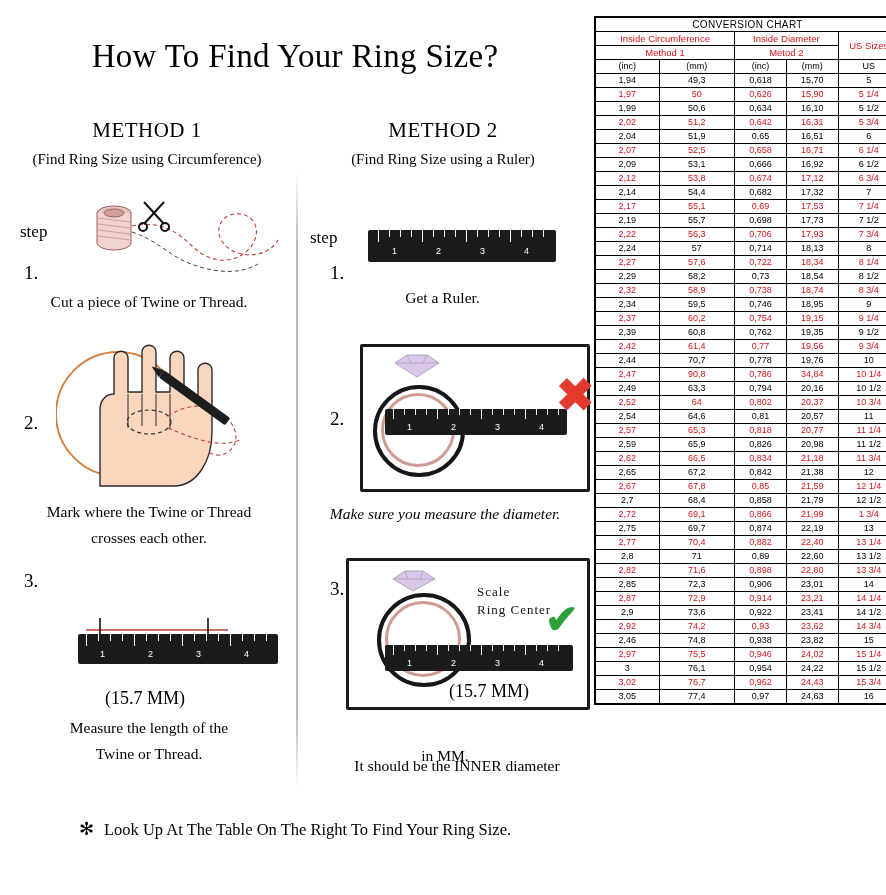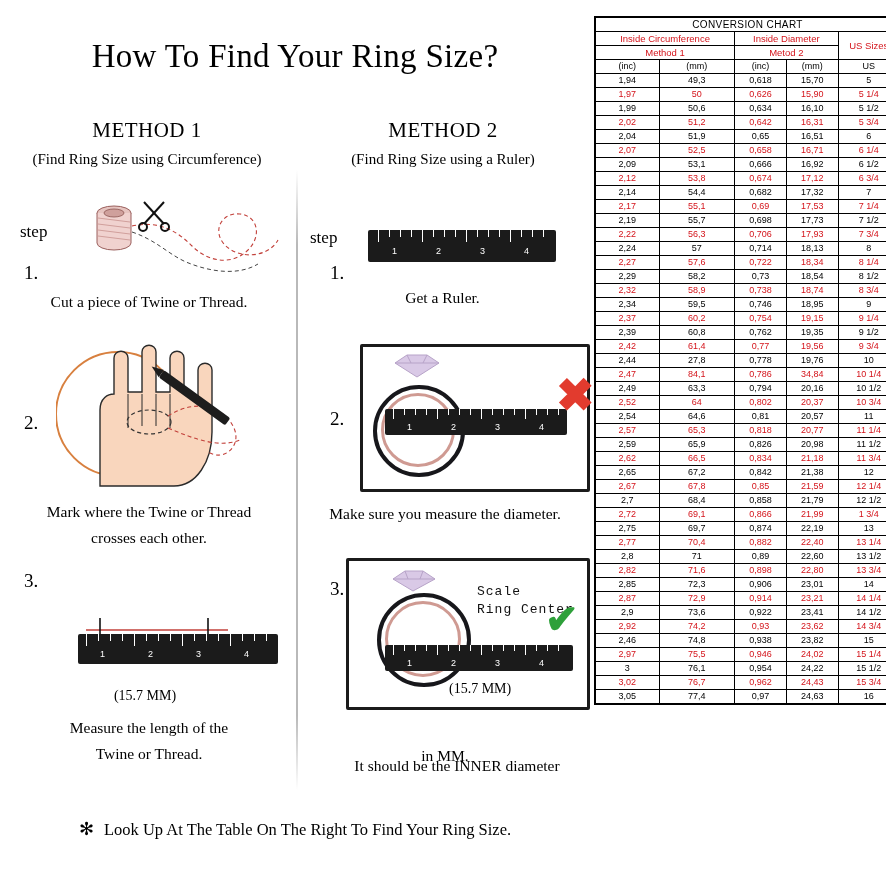--- a/index.html
+++ b/index.html
@@ -118,29 +118,29 @@
   }
   .red-x, .green-check {
     position: absolute;
     font-family: "Liberation Sans", sans-serif;
     font-weight: bold;
   }
   .red-x { color: #e23b2e; font-size: 46px; line-height: 1; }
   .green-check { color: #2ea03a; font-size: 40px; line-height: 1; }
   .scale-text {
     position: absolute;
-    font-family: Liberation Mono, monospace;
+    font-family: Liberation Serif, serif;
     font-size: 13px;
     letter-spacing: 1px;
     color: #111;
     line-height: 1.35;
   }
   .mm-label {
     position: absolute;
-    font-size: 14px;
+    font-size: 18px;
     font-family: "Liberation Serif", serif;
   }
 
   
   .footer {
     position: absolute;
     left: 0; top: 818px;
     width: 590px;
     text-align: center;
     font-size: 16.5px;
@@ -368,21 +368,21 @@
             <div class="tick" style="left:173px; height:6px;"></div>
           <div class="numlbl" style="left:22px; top:13px;">1</div>
           <div class="numlbl" style="left:66px; top:13px;">2</div>
           <div class="numlbl" style="left:110px; top:13px;">3</div>
           <div class="numlbl" style="left:154px; top:13px;">4</div>
         </div>
       </div>
     </div>
     <div class="red-x" style="left:556px; top:372px;">✖</div>
 
-    <div class="caption" style="left:300px; top:504px; width:290px;">Make sure you measure the diameter.</div>
+    <div class="caption" style="left:300px; top:504px; width:290px;font-style:italic;">Make sure you measure the diameter.</div>
 
     <div class="step-num" style="left:330px; top:578px;">3.</div>
 
     <div class="blackbox" style="left:346px; top:558px; width:238px; height:146px;">
       <svg width="56" height="24" style="position:absolute; left:36px; top:8px;">
         <polygon points="8,10 20,2 38,2 50,10 28,22" fill="#d9c9e6" stroke="#b7a3c8" stroke-width="1"></polygon>
         <line x1="8" y1="10" x2="50" y2="10" stroke="#b7a3c8" stroke-width="1"></line>
         <line x1="20" y1="2" x2="23" y2="10" stroke="#b7a3c8" stroke-width="1"></line>
         <line x1="38" y1="2" x2="35" y2="10" stroke="#b7a3c8" stroke-width="1"></line>
       </svg>
@@ -593,28 +593,28 @@
           </tr>
           <tr class="row-red">
             <td>2,42</td>
             <td>61,4</td>
             <td>0,77</td>
             <td>19,56</td>
             <td>9 3/4</td>
           </tr>
           <tr class="">
             <td>2,44</td>
-            <td>27,8</td>
+            <td>70,7</td>
             <td>0,778</td>
             <td>19,76</td>
             <td>10</td>
           </tr>
           <tr class="row-red">
             <td>2,47</td>
-            <td>84,1</td>
+            <td>90,8</td>
             <td>0,786</td>
             <td>34,84</td>
             <td>10 1/4</td>
           </tr>
           <tr class="">
             <td>2,49</td>
             <td>63,3</td>
             <td>0,794</td>
             <td>20,16</td>
             <td>10 1/2</td>

